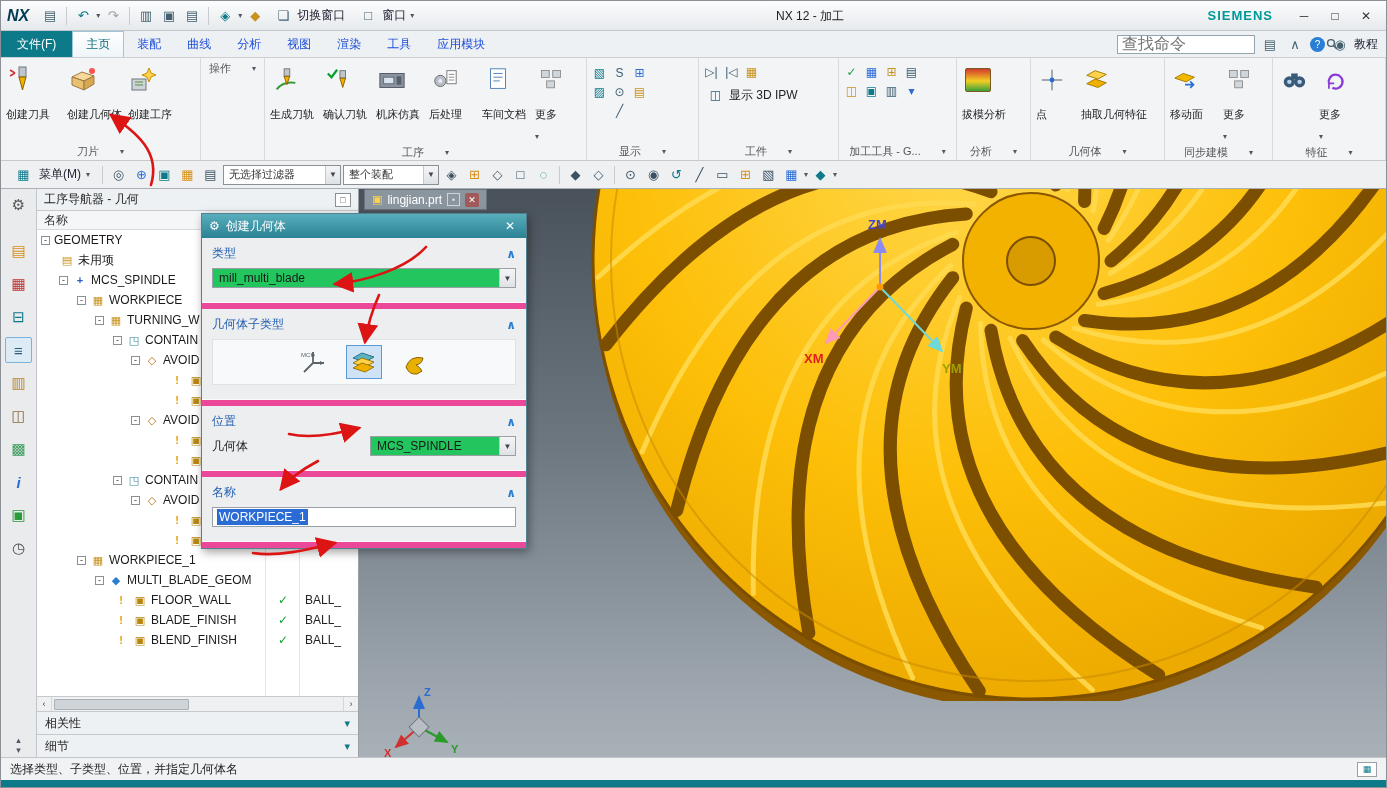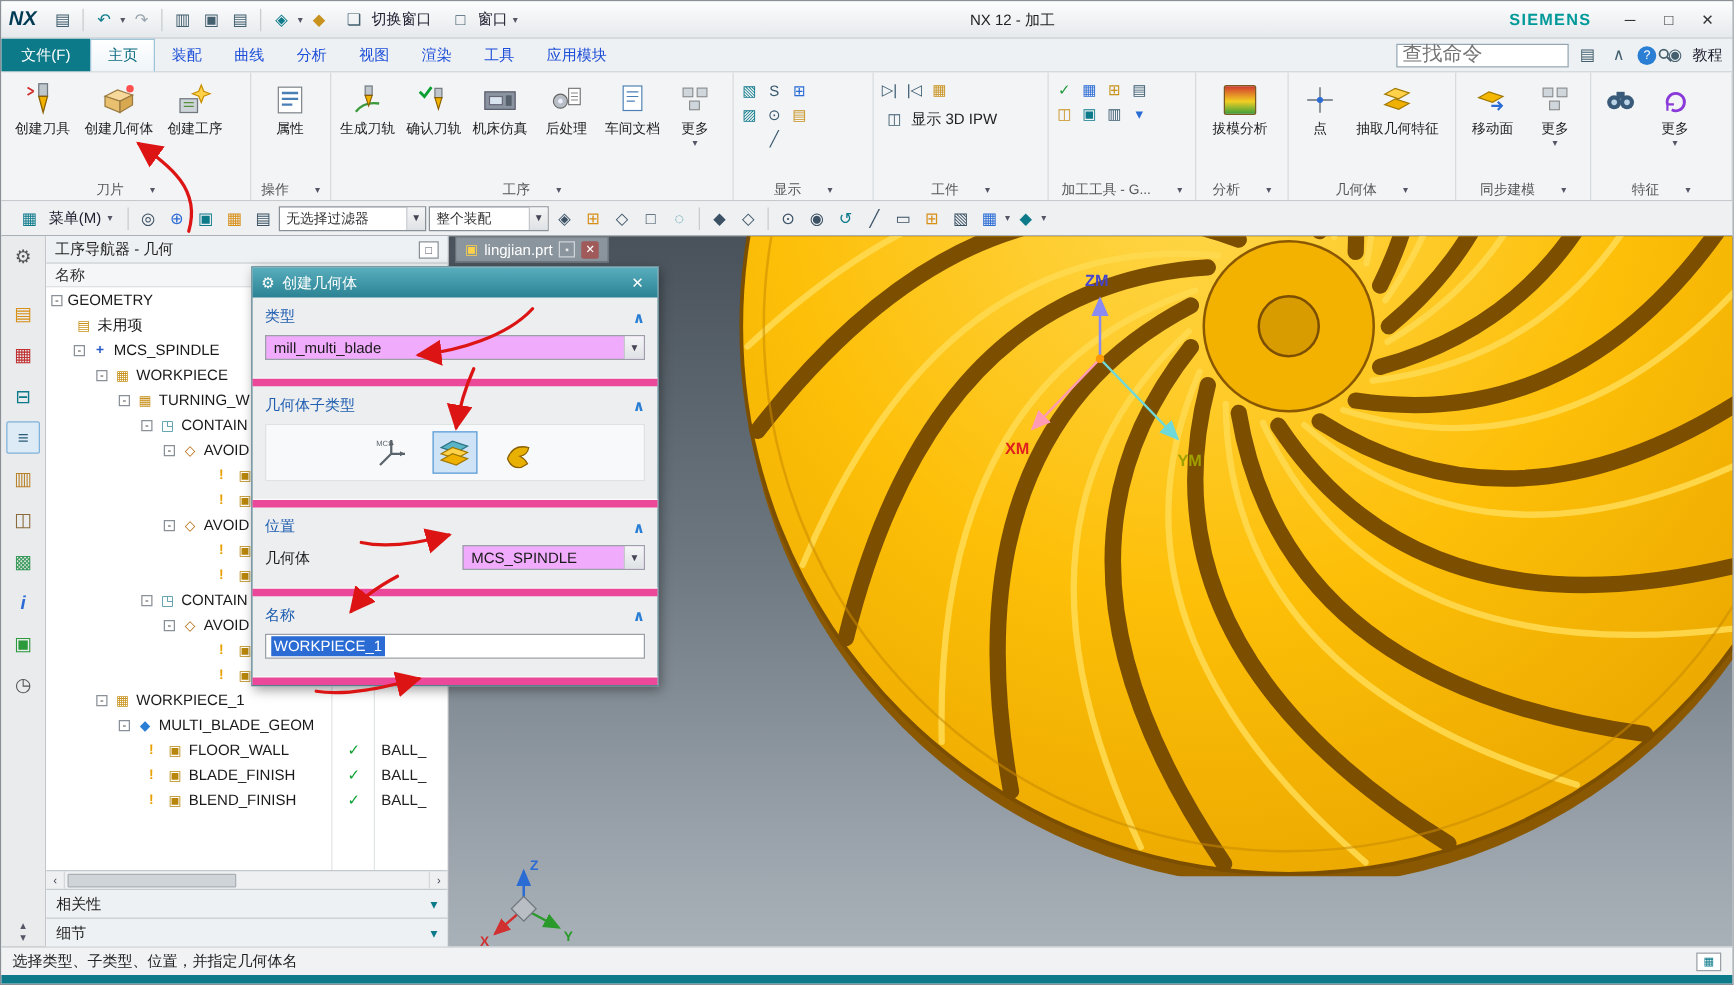--- a/index.html
+++ b/index.html
@@ -29,21 +29,21 @@
 .searchbox input{flex:1;border:none;outline:none;font-size:16px;padding:0 4px;font-family:Liberation Serif, serif;background:transparent}
 .search-glyph{width:18px;display:flex;align-items:center;justify-content:center}
 .helpico{width:15px;height:15px;border-radius:50%;background:#2a7fd4;color:#fff;font-size:10px;display:flex;align-items:center;justify-content:center}
 .tutorial{display:flex;align-items:center;gap:4px;color:#223}
 
 
 .ribbon{position:absolute;top:57px;left:0;right:0;height:103px;background:#f2f4f6;border-bottom:1px solid #c6cacd;display:flex}
 .rgroup{display:flex;flex-direction:column;border-right:1px solid #d7dbde;padding:2px 3px 0}
 .rg-content{flex:1;display:flex;align-items:flex-start;gap:1px}
 .rg-label{height:17px;display:flex;align-items:center;justify-content:center;gap:21px;color:#555;font-size:11px}
-.bigbtn{width:60px;display:flex;flex-direction:column;align-items:center;gap:1px;padding:3px 1px;border:1px solid transparent;border-radius:2px}
+.bigbtn{width:60px;display:flex;flex-direction:column;align-items:flex-start;gap:12px;padding:3px 1px;border:1px solid transparent;border-radius:2px}
 .bicon{width:32px;height:32px;display:flex;align-items:center;justify-content:center}
 .blabel{font-size:11px;text-align:center;line-height:12px;white-space:nowrap;color:#222}
 .wide{width:78px}
 .sico{width:19px;height:18px;display:inline-flex;align-items:center;justify-content:center;font-size:12px;color:#3a5a6e;border-radius:2px}
 .sico.gold{color:#c8921e}.sico.green{color:#1e9a3c}.sico.blue{color:#2a6bd4}.sico.teal{color:#0d7a8a}
 .icostack{display:flex;flex-direction:column;gap:1px;padding-top:4px}
 .icorow{display:flex;gap:1px}
 .ipw-btn{display:flex;align-items:center;gap:4px;padding:2px 4px;margin-top:2px;color:#222}
 .grad-cone{width:26px;height:24px;background:linear-gradient(#d23b2f,#f2cf23 55%,#3aa03a);border:1px solid #7a5a20;border-radius:2px}
 
@@ -98,21 +98,21 @@
 .triad{position:absolute;left:22px;top:494px;z-index:2}
 
 
 .dialog{position:absolute;left:200px;top:212px;width:326px;z-index:30;background:#eceeef;border:1px solid #55808e;box-shadow:2px 3px 9px rgba(0,0,0,.38)}
 .dlg-title{height:24px;background:linear-gradient(#58aebc,#2a8294);color:#fff;display:flex;align-items:center;gap:6px;padding:0 7px;font-size:12px}
 .dlg-x{margin-left:auto;width:18px;height:16px;display:flex;align-items:center;justify-content:center;font-weight:bold}
 .dsec{padding:7px 10px 15px;border-bottom:6px solid #ec4899;box-shadow:inset 0 -1px #fafbfc}
 .dhead{display:flex;align-items:center;margin-bottom:6px}
 .dhead .dlab{color:#1f5db0}
 .dcaret{margin-left:auto;color:#2a7fd4;font-weight:bold;font-size:12px}
-.dcombo{height:20px;background:#f0abfc;border:1px solid #9aa0a6;display:flex;align-items:center;font-size:12px}
+.dcombo{height:20px;background:#22c55e;border:1px solid #9aa0a6;display:flex;align-items:center;font-size:12px}
 .dcombo .cval{padding:0 6px}
 .dcombo .carw{width:16px;align-self:stretch;margin-left:auto;border-left:1px solid #c4c8cc;background:linear-gradient(#f4f5f6,#dfe2e5);display:flex;align-items:center;justify-content:center;font-size:8px;color:#445}
 .subrow{background:#f8f9fa;border:1px solid #dfe2e5;height:46px;display:flex;align-items:center;justify-content:center;gap:16px}
 .subsel{width:36px;height:34px;background:#cfe3f7;border:1px solid #5b9bd5;display:flex;align-items:center;justify-content:center}
 .subplain{width:34px;height:34px;display:flex;align-items:center;justify-content:center}
 .locrow{display:flex;align-items:center}
 .locrow .dcombo{width:146px;margin-left:auto}
 .dinput{height:20px;background:#fff;border:1px solid #9aa0a6;display:flex;align-items:center;padding-left:4px;font-size:12px}
 .selection{background:#2a6bd4;color:#fff;padding:1px 2px}
 .dbtns{display:flex;justify-content:flex-end;gap:12px;padding:11px 14px 13px;border-bottom:none}
@@ -229,31 +229,20 @@
           <span class="blabel">创建工序</span>
         </div>
       </div>
       <div class="rg-label">
           <span>刀片</span>
           <span class="mini-caret">▾</span>
         </div>
     </div>
 
     <div class="rgroup" style="width:64px">
-      <div class="rg-content">
-        <div class="bigbtn" style="width:56px">
-          <span class="bicon">
-              <svg width="28" height="28" viewBox="0 0 30 30">
-                <rect x="5" y="4" width="20" height="22" fill="#fff" stroke="#7a8086"></rect>
-                <path d="M8 9 h14 M8 14 h14 M8 19 h9" stroke="#4a7fb5" stroke-width="2"></path>
-              </svg>
-            </span>
-          <span class="blabel">属性</span>
-        </div>
-      </div>
       <div class="rg-label">
           <span>操作</span>
           <span class="mini-caret">▾</span>
         </div>
     </div>
 
     <div class="rgroup" style="width:322px">
       <div class="rg-content">
         <div class="bigbtn" style="width:52px">
           <span class="bicon">

